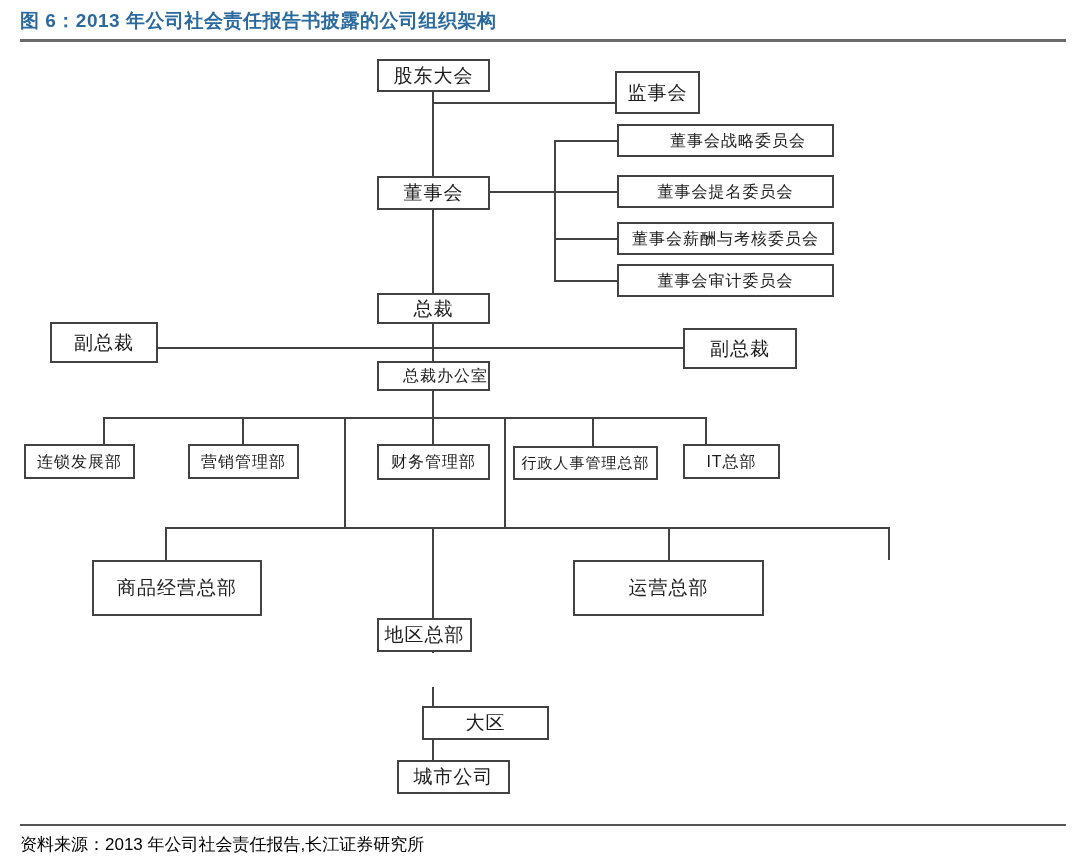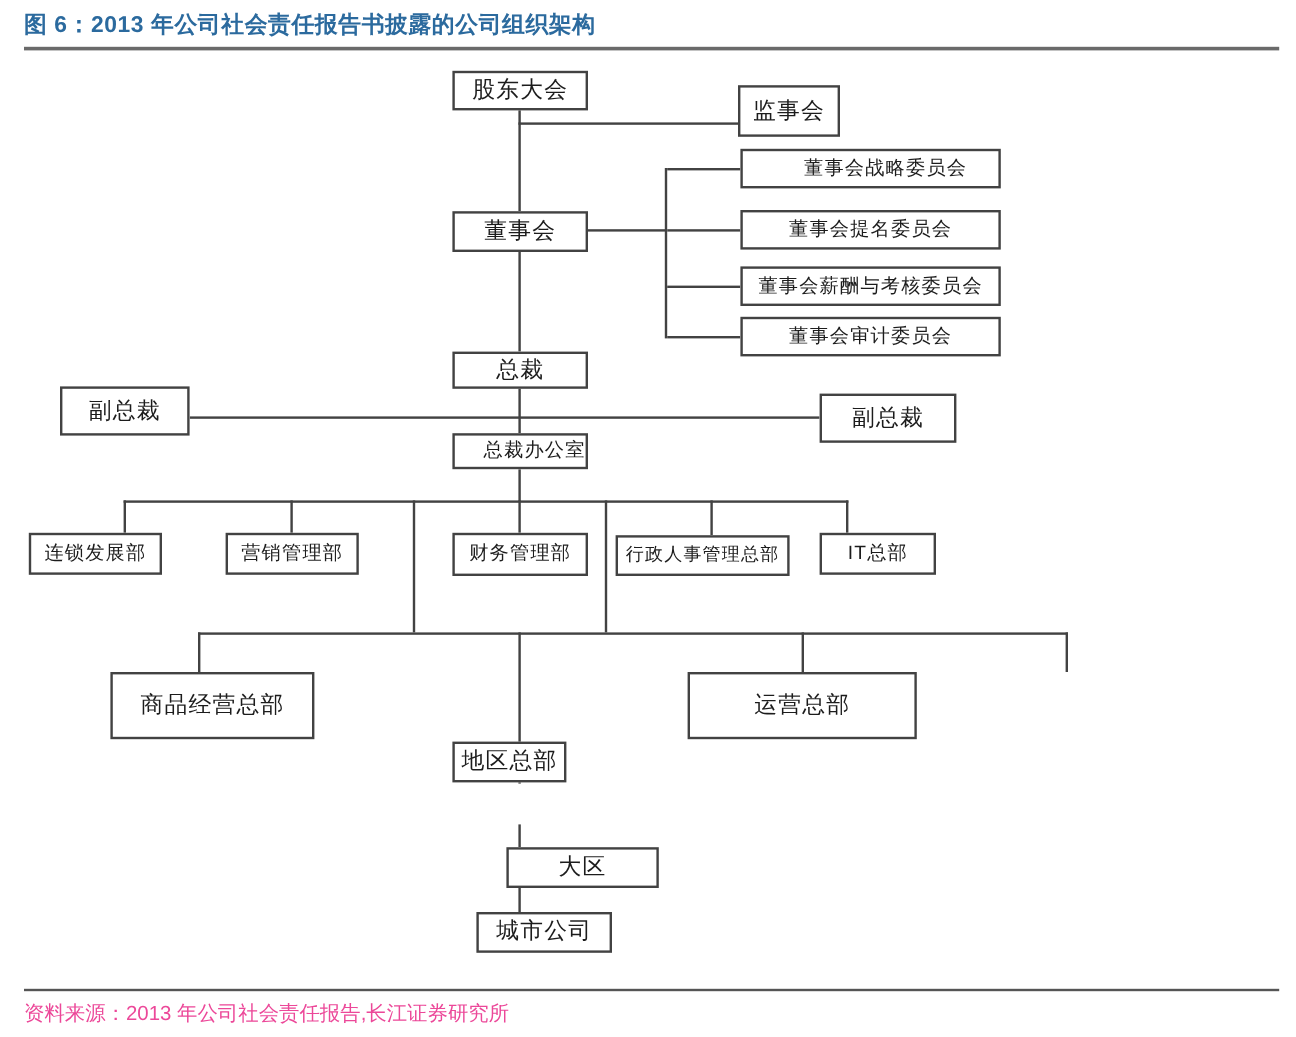--- a/index.html
+++ b/index.html
@@ -16,21 +16,21 @@
   .node {
     position:absolute; box-sizing:border-box; background:#ffffff;
     border:2px solid #424242; display:flex; align-items:center; justify-content:center;
     text-align:center; letter-spacing:1px; white-space:pre-line; line-height:1.25;
   }
   .f19 { font-size:19px; }
   .f16 { font-size:16px; }
   .f15 { font-size:15px; }
   .node.left-align { justify-content:flex-start; text-align:left; padding-left:9px; letter-spacing:0.5px; }
   .source-note {
-    position:absolute; left:20px; top:833px; font-size:17px; color:#ec4899; white-space:nowrap;
+    position:absolute; left:20px; top:833px; font-size:17px; color:#000000; white-space:nowrap;
   }
 </style>
 </head>
 <body>
 
 <div class="canvas">
 
   <div class="fig-title">图 6：2013 年公司社会责任报告书披露的公司组织架构</div>
   <div class="rule" style="left:20px; top:39px; width:1046px; height:3px;"></div>
 

